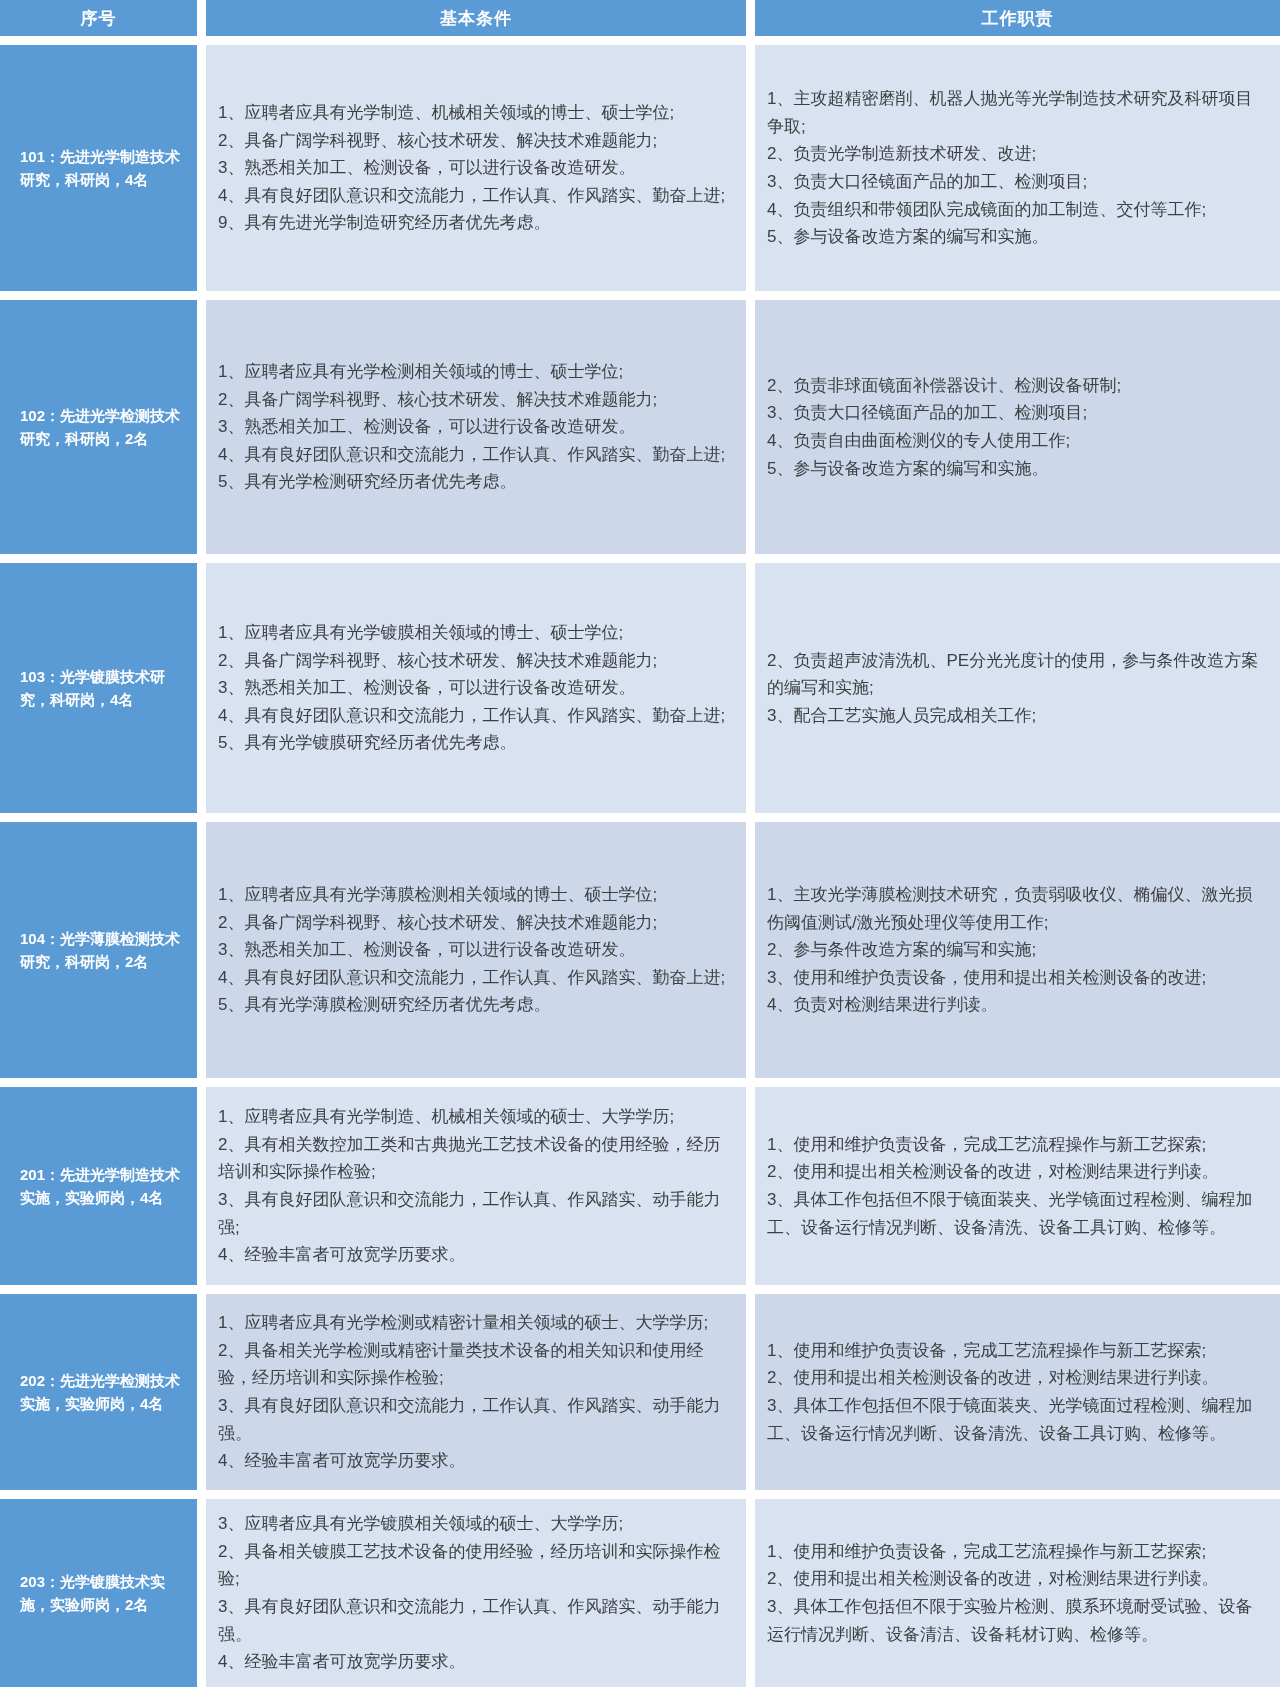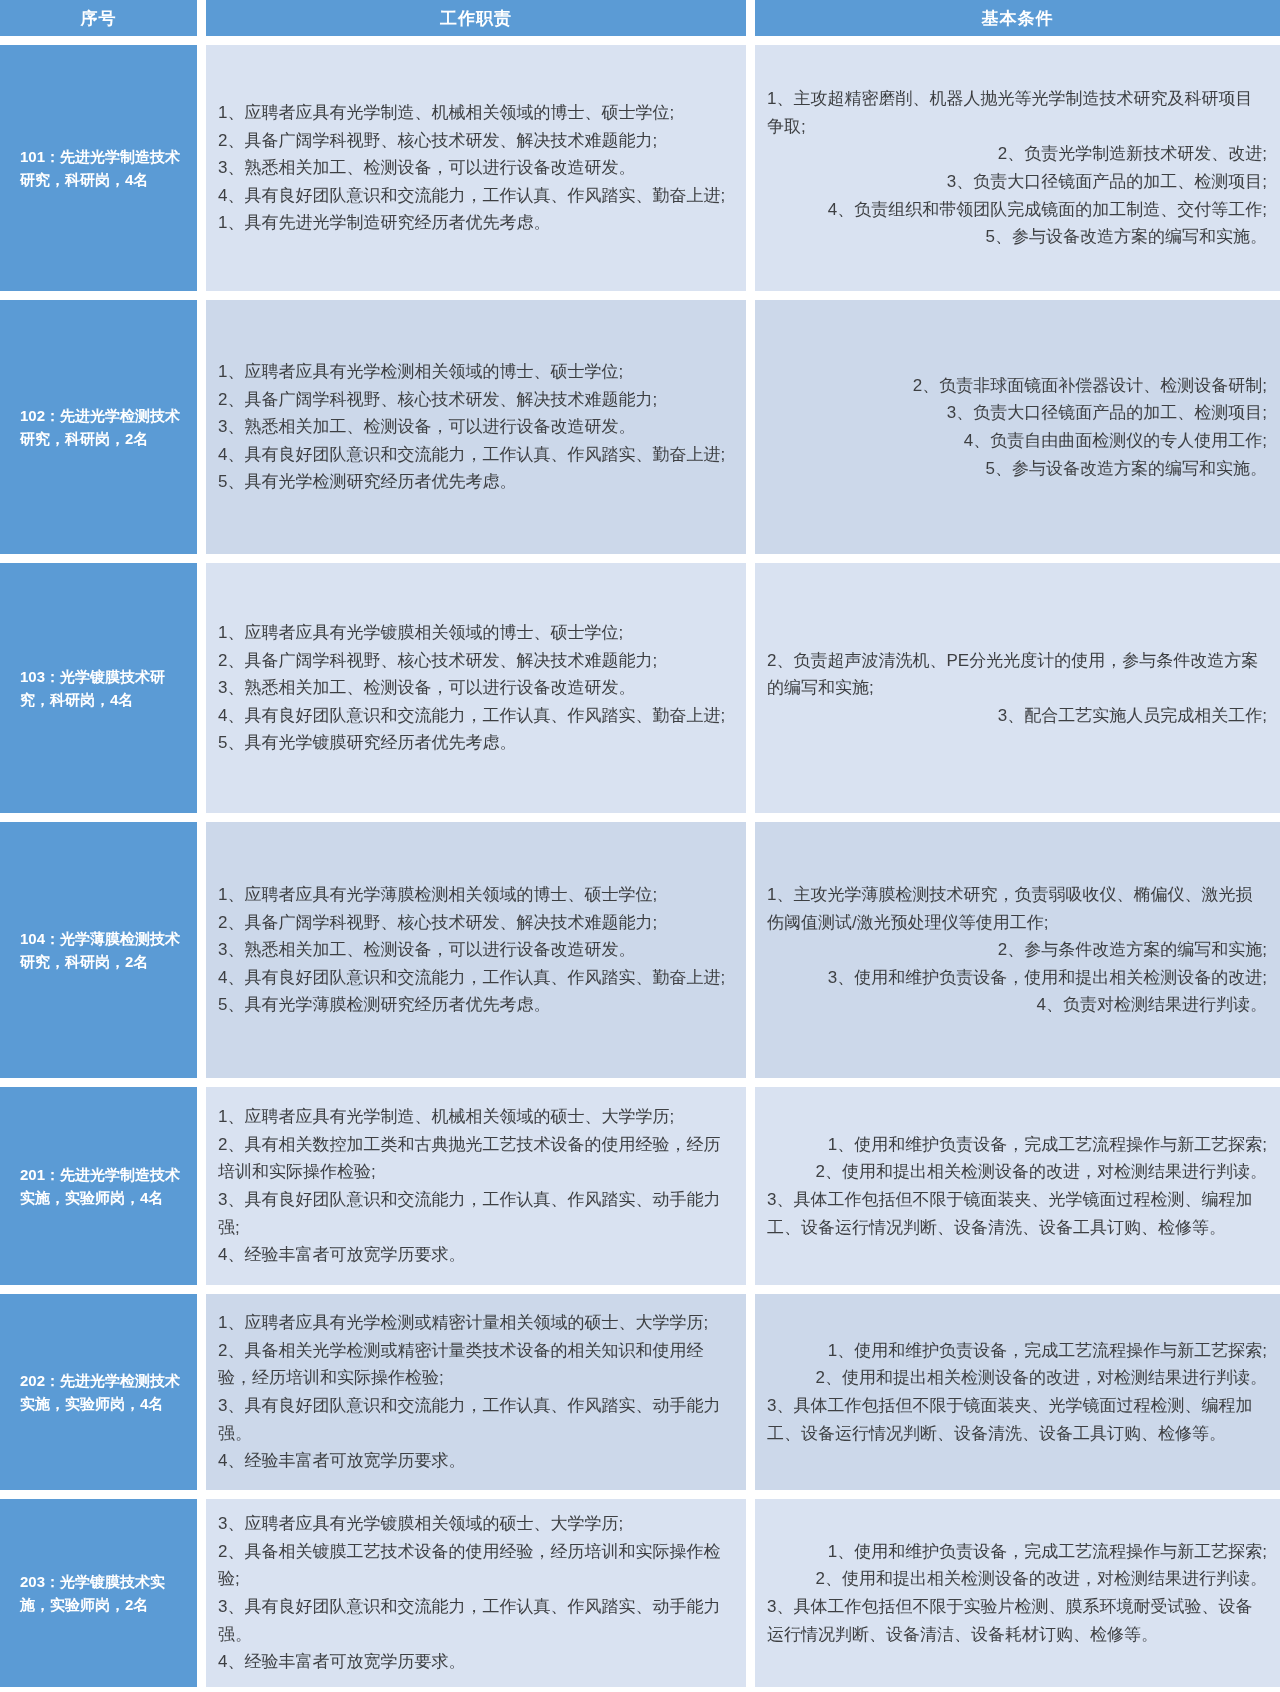--- a/index.html
+++ b/index.html
@@ -43,39 +43,39 @@
   .content {
     color: #3d3f42;
     font-size: 17px;
     line-height: 1.62;
     display: flex;
     flex-direction: column;
     justify-content: center;
     padding: 10px 16px 10px 12px;
     word-break: break-all;
   }
-  .duties { padding: 10px 13px 10px 12px; align-items: flex-end; }
+  .duties { padding: 10px 13px 10px 12px; }
   .shade-a { background: #d9e2f1; }
   .shade-b { background: #ccd8ea; }
 </style>
 </head>
 <body>
 
 <div class="grid" id="grid">
   <div class="cell head">序号</div>
+  <div class="cell head">基本条件</div>
   <div class="cell head">工作职责</div>
-  <div class="cell head">基本条件</div>
 
   <div class="cell serial">101：先进光学制造技术研究，科研岗，4名</div>
   <div class="cell content conditions shade-a">
       <div class="line">1、应聘者应具有光学制造、机械相关领域的博士、硕士学位;</div>
       <div class="line">2、具备广阔学科视野、核心技术研发、解决技术难题能力;</div>
       <div class="line">3、熟悉相关加工、检测设备，可以进行设备改造研发。</div>
       <div class="line">4、具有良好团队意识和交流能力，工作认真、作风踏实、勤奋上进;</div>
-      <div class="line">1、具有先进光学制造研究经历者优先考虑。</div>
+      <div class="line">9、具有先进光学制造研究经历者优先考虑。</div>
     </div>
   <div class="cell content duties shade-a">
       <div class="line">1、主攻超精密磨削、机器人抛光等光学制造技术研究及科研项目争取;</div>
       <div class="line">2、负责光学制造新技术研发、改进;</div>
       <div class="line">3、负责大口径镜面产品的加工、检测项目;</div>
       <div class="line">4、负责组织和带领团队完成镜面的加工制造、交付等工作;</div>
       <div class="line">5、参与设备改造方案的编写和实施。</div>
     </div>
 
   <div class="cell serial">102：先进光学检测技术研究，科研岗，2名</div>

